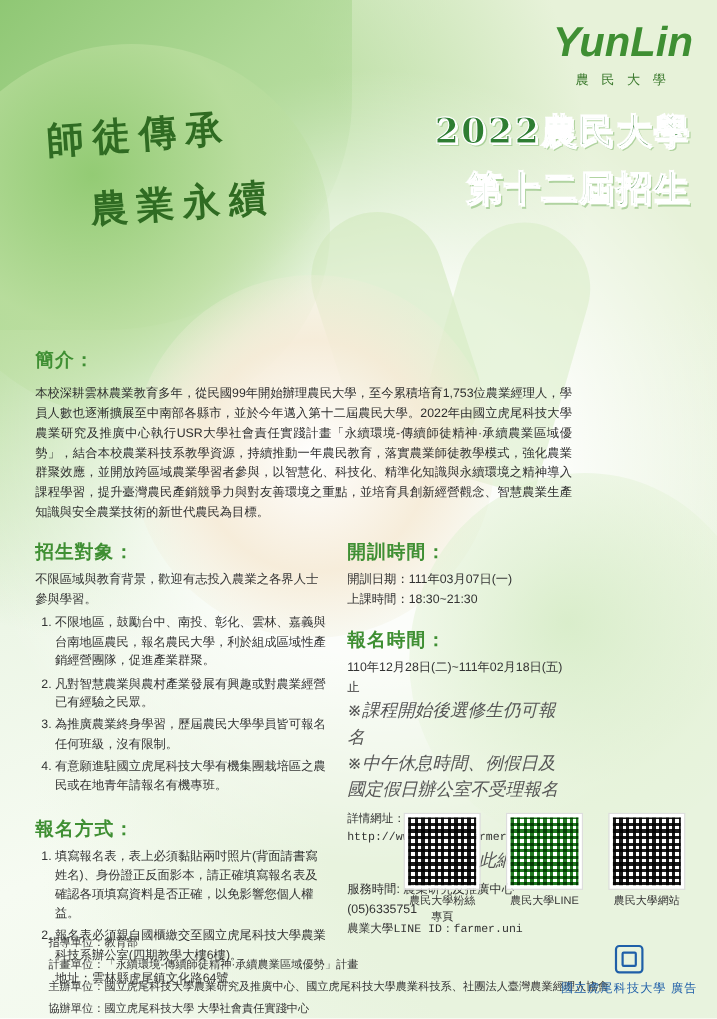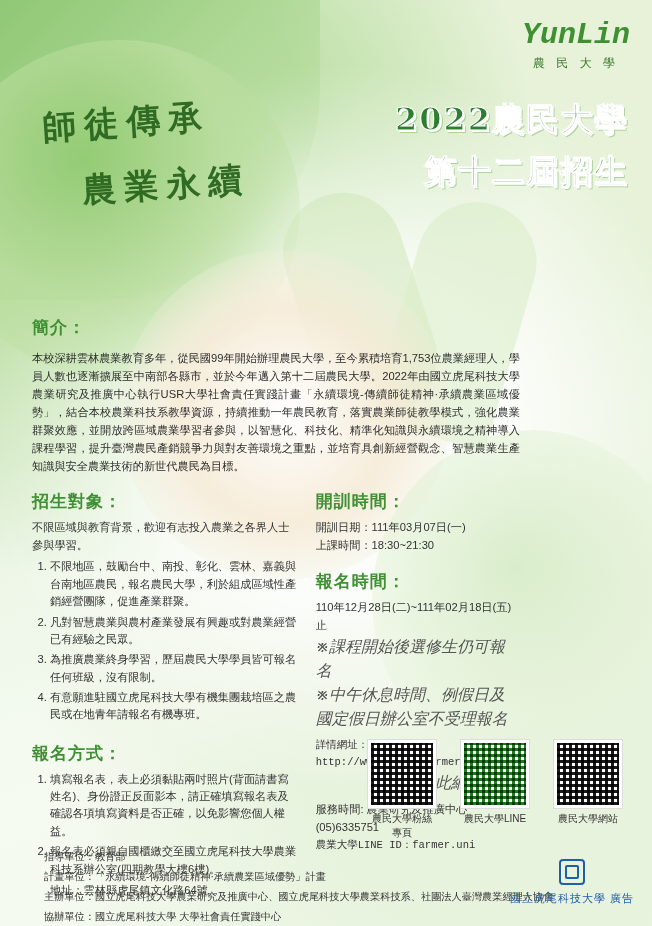--- a/index.html
+++ b/index.html
@@ -25,21 +25,21 @@
   .blob{position:absolute;border-radius:50%;pointer-events:none;}
   .blob1{left:-60px;top:40px;width:360px;height:340px;background:radial-gradient(circle at 40% 35%, #8fc96f 0%, #b9dd9d 45%, rgba(200,230,180,0.15) 78%);opacity:.85;}
   .blob2{left:120px;top:250px;width:330px;height:330px;background:radial-gradient(circle at 50% 50%, rgba(255,255,255,0.9) 0%, rgba(246,235,215,0.9) 45%, rgba(235,240,220,0.2) 75%);}
   .blob3{right:-40px;top:430px;width:320px;height:340px;background:radial-gradient(circle at 45% 40%, rgba(208,233,190,0.75) 0%, rgba(229,243,216,0.5) 55%, rgba(255,255,255,0) 80%);}
   .leaf{position:absolute;background:#cfe7b9;opacity:.55;}
   .leafA{left:300px;top:190px;width:120px;height:230px;border-radius:60px 60px 60px 10px;transform:rotate(-18deg);}
   .leafB{left:400px;top:200px;width:120px;height:240px;border-radius:60px 60px 10px 60px;transform:rotate(16deg);background:#d9ecc6;}
   .brushtop{position:absolute;left:0;top:0;width:320px;height:300px;background:linear-gradient(135deg,#7fbf63 0%, #a9d690 45%, rgba(200,229,180,0) 80%);opacity:.75;border-radius:0 0 70% 0;}
 
   .logo{position:absolute;right:22px;top:18px;text-align:center;}
-  .logo .yun{font-family:Liberation Mono, monospace;font-style:italic;font-size:30px;color:#3f8f33;font-weight:bold;}
+  .logo .yun{font-family:Liberation Sans, sans-serif;font-style:italic;font-size:38px;color:#3f8f33;font-weight:bold;}
   .logo .sub{font-size:12px;color:#3c7a2e;letter-spacing:4px;margin-top:3px;}
 
   .calligraphy{position:absolute;left:42px;top:95px;width:300px;color:#2f6b22;}
   .calligraphy div{font-family:"DejaVu Serif",serif;font-weight:bold;font-size:34px;letter-spacing:8px;}
   .cal1{transform:rotate(-4deg);}
   .cal2{margin-top:18px;margin-left:40px;transform:rotate(-4deg);}
 
   .headline{position:absolute;right:24px;top:98px;text-align:right;width:320px;}
   .headline div{
     font-family:"DejaVu Serif",serif;font-weight:bold;font-size:32px;letter-spacing:2px;

